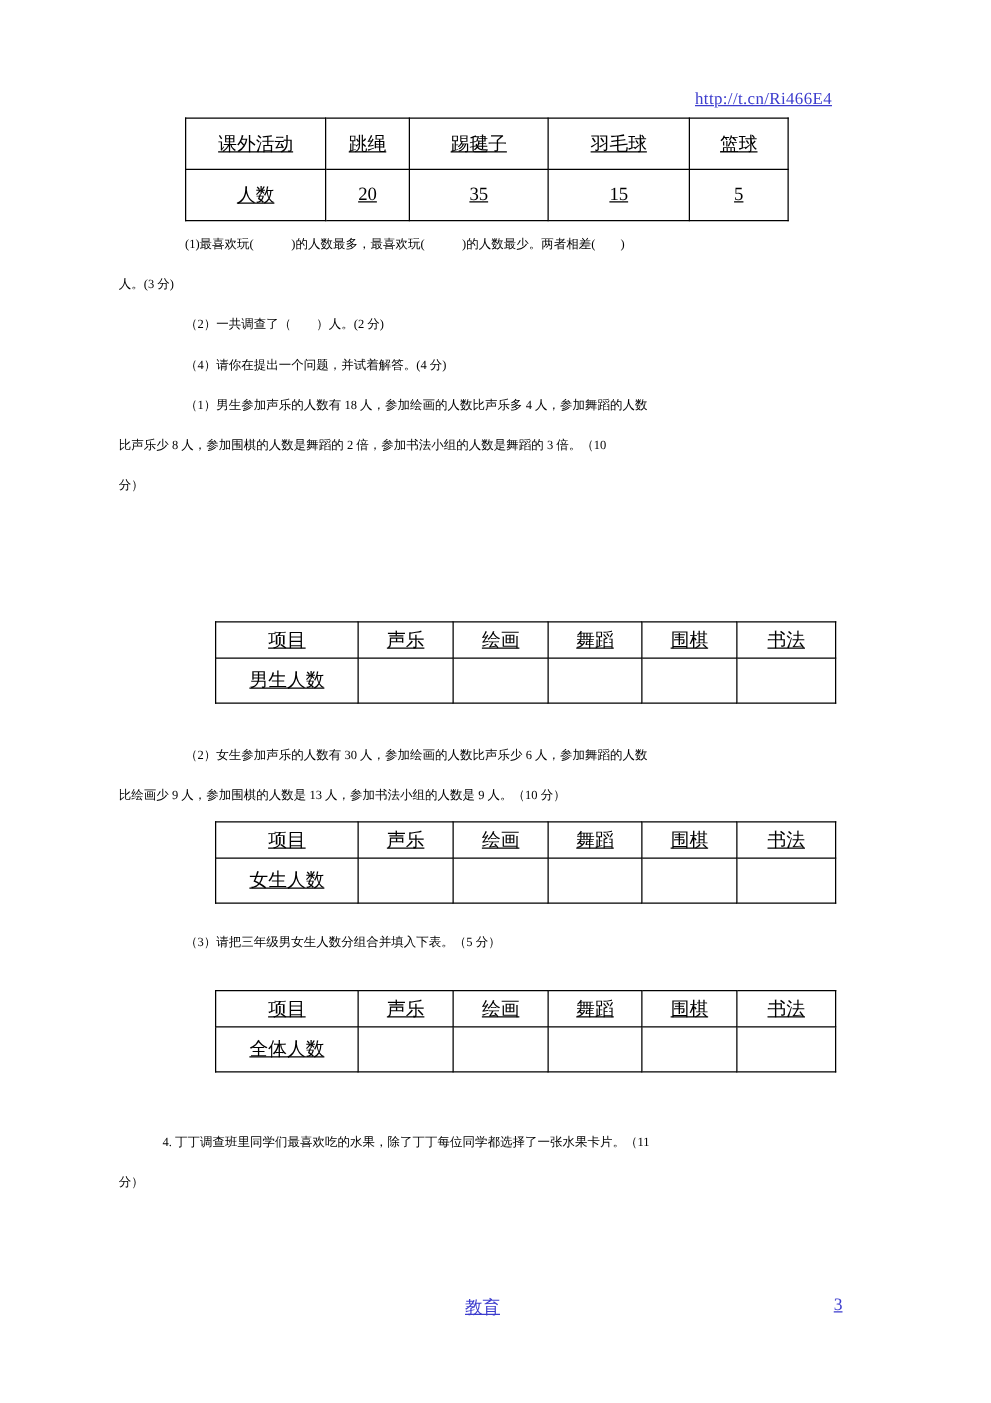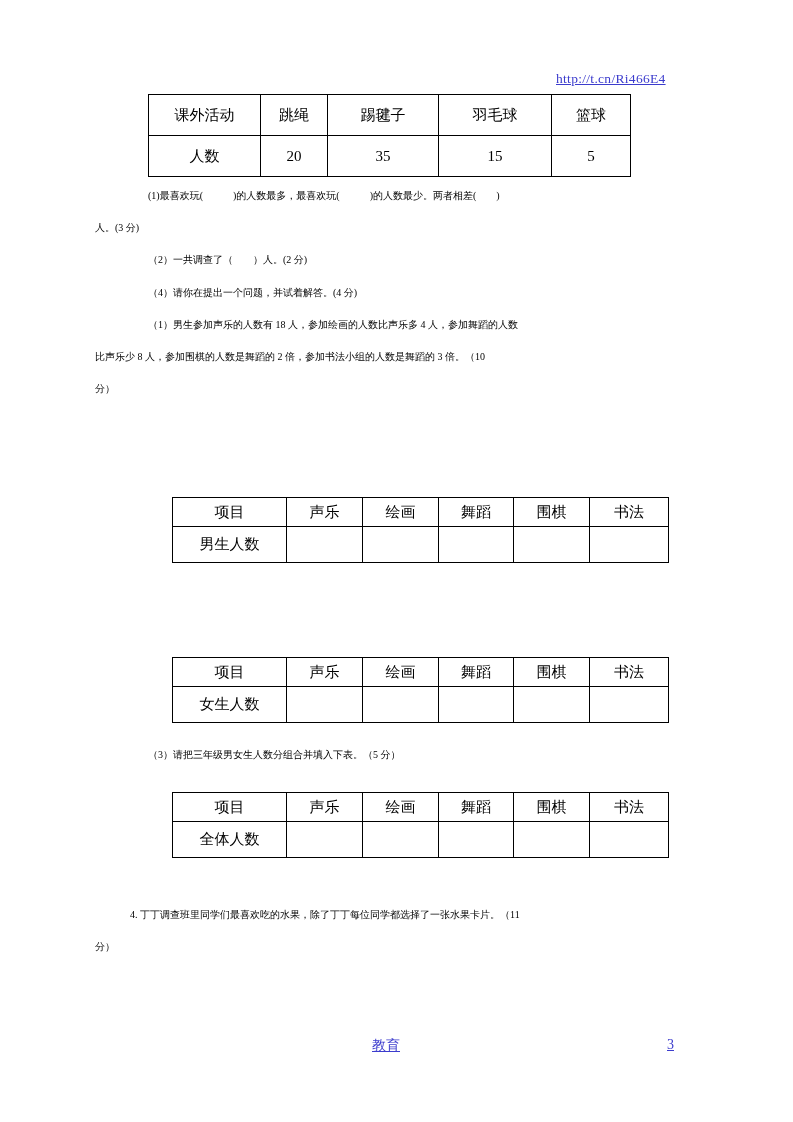--- a/index.html
+++ b/index.html
@@ -17,21 +17,21 @@
   }
   a { color: #3c3ccd; text-decoration: underline; cursor: pointer; }
 
   
   .share-link {
     position: absolute; left: 556px; top: 71px;
     font-size: 13.5px; letter-spacing: 0.3px;
   }
 
   
-  .tbl { border-collapse: collapse; table-layout: fixed; position: absolute; }
+  .tbl { border-collapse: collapse; table-layout: fixed; position: absolute; text-decoration: underline; }
   .tbl td {
     border: 1.4px solid #000;
     text-align: center; vertical-align: middle;
     font-size: 15px; padding: 0; overflow: hidden;
   }
   .t-activity { left: 148px; top: 94px; width: 482px; }
   .t-activity tr { height: 41px; }
 
   .t-group { left: 172px; width: 496px; }
   #t-boys  { top: 497px; }
@@ -123,20 +123,24 @@
         <td>男生人数</td>
         <td></td>
         <td></td>
         <td></td>
         <td></td>
         <td></td>
       </tr>
     </tbody>
   </table>
 
+  <div class="blk" id="blockB">
+    <div class="ln ind-q">（2）女生参加声乐的人数有 30 人，参加绘画的人数比声乐少 6 人，参加舞蹈的人数</div>
+    <div class="ln">比绘画少 9 人，参加围棋的人数是 13 人，参加书法小组的人数是 9 人。（10 分）</div>
+  </div>
 
   <table class="tbl t-group" id="t-girls">
     <colgroup>
       <col style="width:114px">
         <col style="width:76px">
         <col style="width:76px">
         <col style="width:75px">
         <col style="width:76px">
         <col style="width:79px">
     </colgroup>

